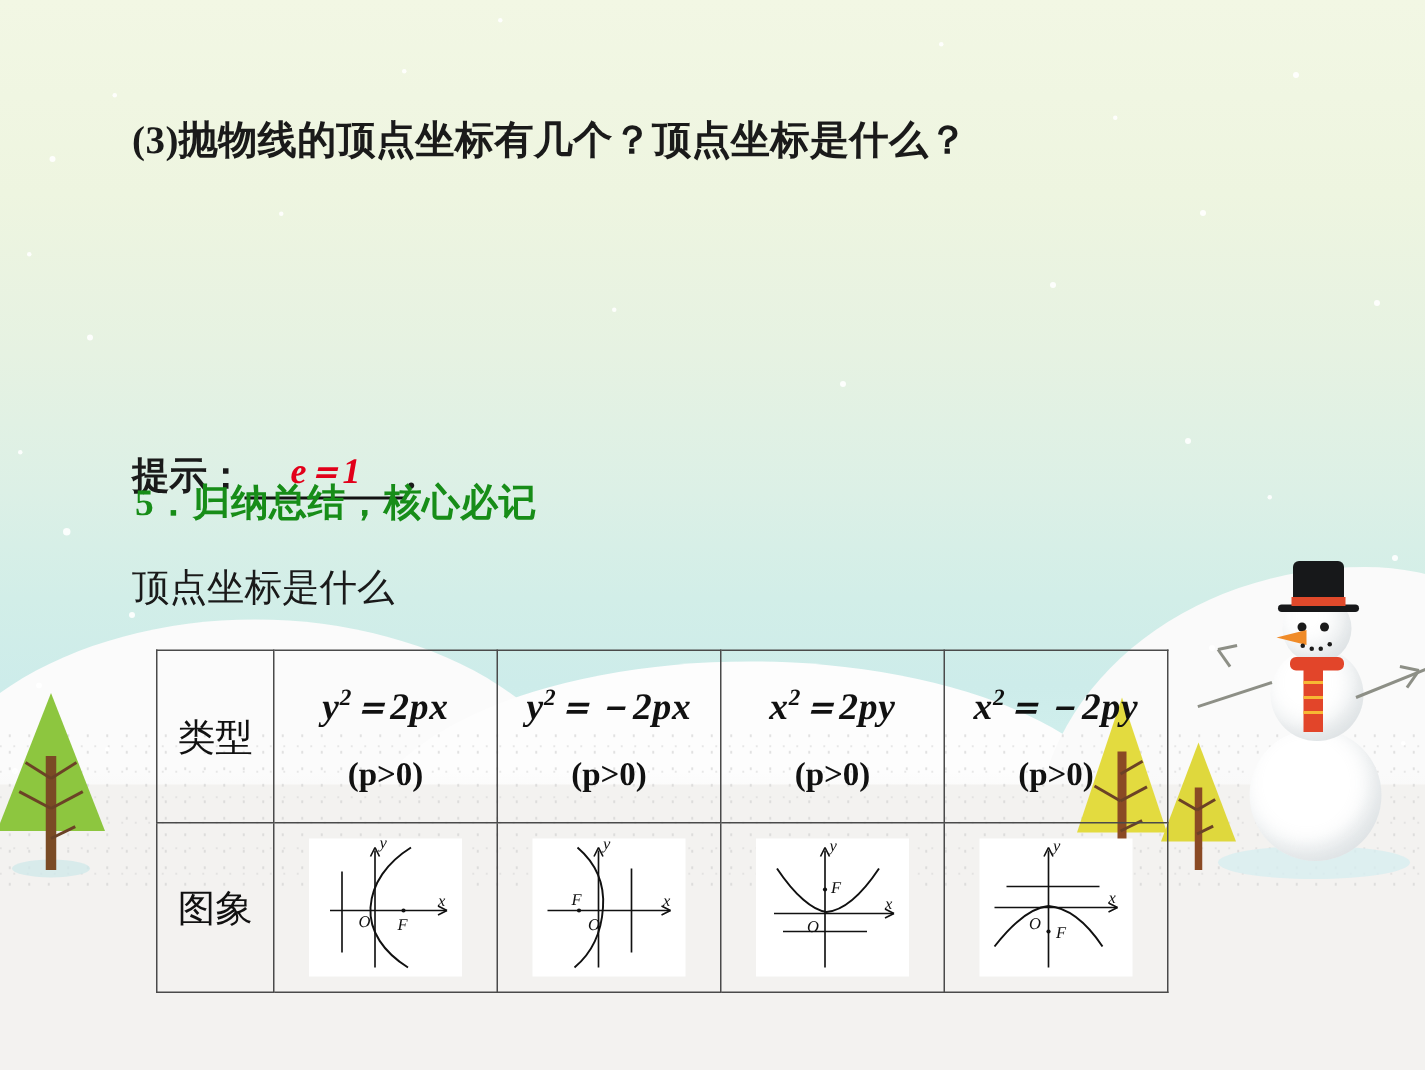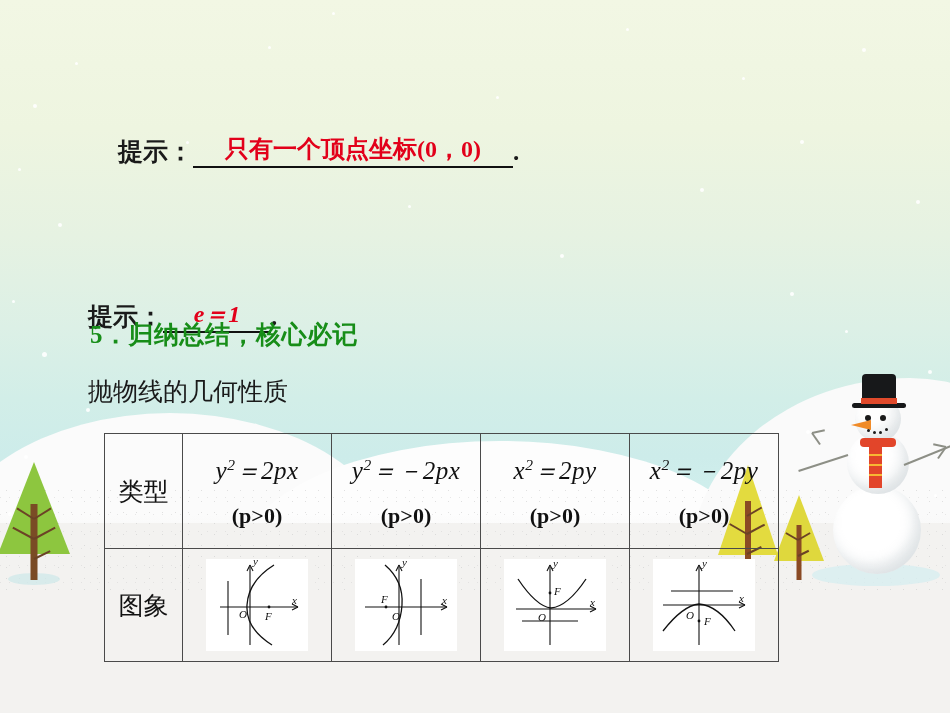--- a/index.html
+++ b/index.html
@@ -253,21 +253,21 @@
   .hdr-cell { height: 114px; }
   .img-cell { height: 112px; }
 
   .type-label {
     font-size: 25px;
     color: #111;
     font-family: "Liberation Serif", "DejaVu Serif", serif;
   }
   .eq-main {
     font-size: 25px;
-    font-weight: normal;
+    font-weight: bold;
     font-style: italic;
     color: #111;
     display: block;
     margin-bottom: 16px;
     letter-spacing: .5px;
   }
   .eq-cond {
     font-size: 22px;
     font-weight: bold;
     color: #111;
@@ -390,33 +390,31 @@
       <div class="sm-arm" style="left:12px; top:60px; width:13px; transform:rotate(-12deg);"></div>
 
       <div class="sm-arm" style="left:104px; top:92px; width:52px; transform:rotate(-22deg);"></div>
       <div class="sm-arm" style="left:146px; top:74px; width:14px; transform:rotate(125deg);"></div>
       <div class="sm-arm" style="left:146px; top:74px; width:13px; transform:rotate(192deg);"></div>
     </div>
   </div>
 
   <div class="content">
 
-
-    <div class="line" style="left:118px; top:133px;">
-      <span class="hint-label">提示：</span><span class="blank blank-1">只有一个顶点坐标(0，0)</span><span class="hint-label">.</span>
-    </div>
+    <div class="line q-line" style="left:88px; top:76px;">(3)抛物线的顶点坐标有几个？顶点坐标是什么？</div>
+
 
 
     <div class="line" style="left:88px; top:258px;">
       <span class="hint-label">提示：</span><span class="blank blank-2">e＝1</span><span class="hint-label">.</span>
     </div>
 
     <div class="line sect-title" style="left:90px; top:318px;">5．归纳总结，核心必记</div>
 
-    <div class="line sub-title" style="left:88px; top:375px;">抛物线的几何性质</div>
+    <div class="line sub-title" style="left:88px; top:375px;">顶点坐标是什么</div>
 
     <table class="ptable">
       <tbody>
         <tr>
           <td class="c-type hdr-cell">
             <span class="type-label">类型</span>
           </td>
 
           <td class="c-eq hdr-cell">
             <span class="eq-main"><span>y</span><sup>2</sup><span>＝2px</span></span>

